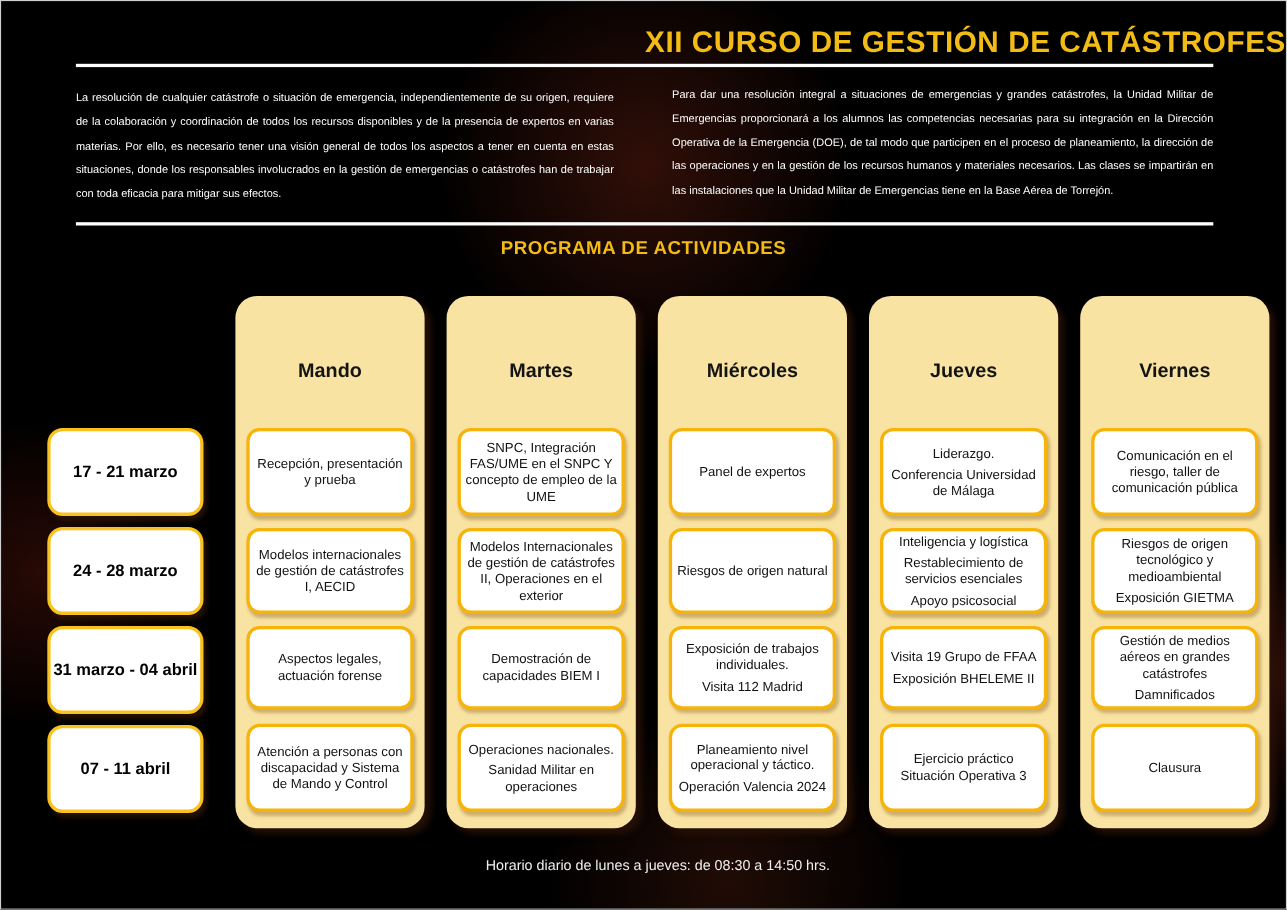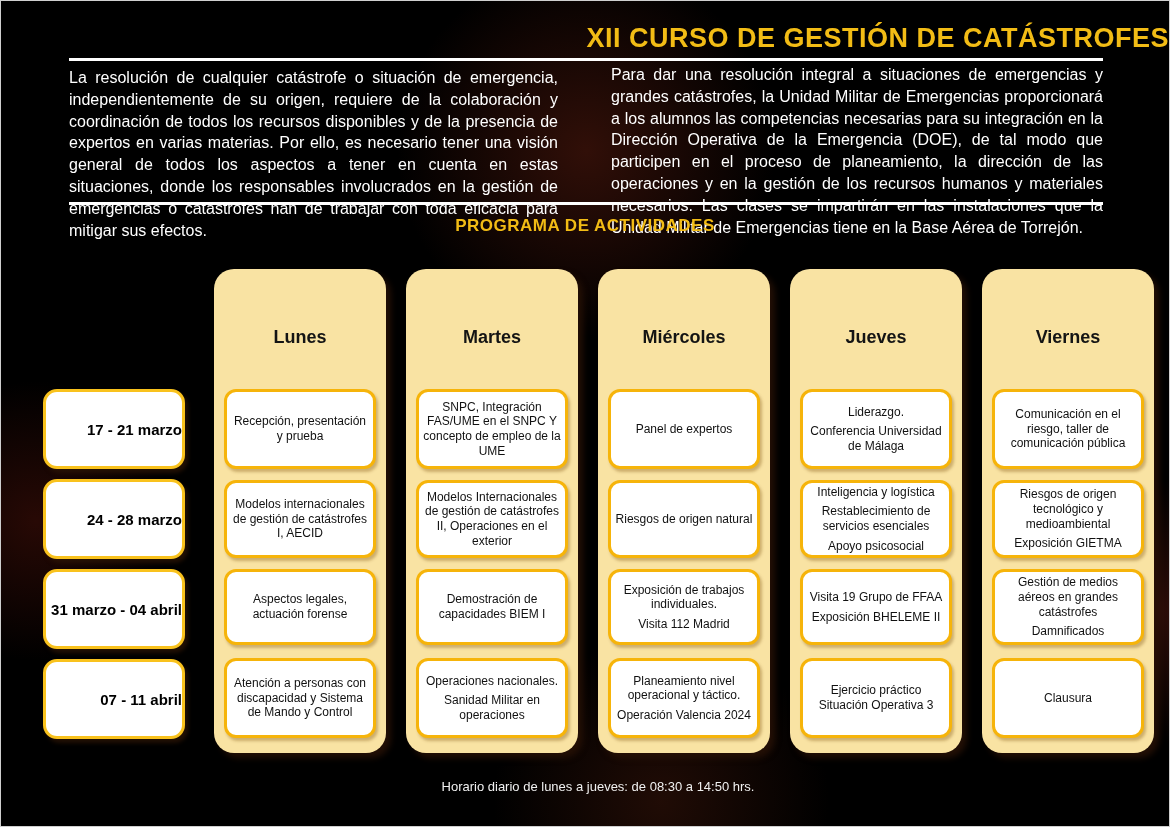--- a/index.html
+++ b/index.html
@@ -21,37 +21,38 @@
     position:absolute;top:22px;left:0;width:100%;
     text-align:right;font-size:27px;font-weight:bold;
     color:#F2BC15;letter-spacing:0.5px;
   }
   .divider{
     position:absolute;left:68px;width:1034px;height:3px;background:#fff;
   }
   .divider.top{top:57px;}
   .divider.bottom{top:201px;}
   .intro{
-    position:absolute;color:#fff;font-size:16px;line-height:21.8px;
+    position:absolute;color:#fff;font-size:10px;line-height:21.8px;
     text-align:justify;
+    margin-top:12px;
   }
   .intro.left{top:66px;left:68px;width:489px;}
   .intro.right{top:63px;left:610px;width:492px;}
   .section-title{
     position:absolute;top:215px;left:0;width:100%;
     text-align:center;font-size:17px;font-weight:bold;color:#F2BC15;
     letter-spacing:0.5px;
   }
   .week-rail{
     position:absolute;left:42px;top:388px;width:142px;
   }
   .week-box{
     box-sizing:border-box;height:80px;margin-bottom:10px;
     background:#fff;border:3px solid #F9C21D;border-radius:14px;
-    display:flex;align-items:center;justify-content:flex-end;
+    display:flex;align-items:center;justify-content:center;
     box-shadow:3px 4px 4px rgba(45,22,6,0.75);
   }
   .week-label{font-size:15px;font-weight:bold;color:#000;text-align:center;}
   .day-cols{
     position:absolute;left:213px;top:268px;width:940px;height:484px;
     display:flex;gap:20px;
   }
   .day-col{
     position:relative;flex:1 1 0;
     background:#F9E3A3;border-radius:20px;
@@ -107,21 +108,21 @@
       <div class="week-box">
         <div class="week-label">31 marzo - 04 abril</div>
       </div>
       <div class="week-box">
         <div class="week-label">07 - 11 abril</div>
       </div>
     </div>
 
   <div class="day-cols">
       <div class="day-col">
-        <div class="day-header">Lunes</div>
+        <div class="day-header">Mando</div>
         <div class="cell r0">
           <div class="cell-text">Recepción, presentación y prueba</div>
         </div>
         <div class="cell r1">
           <div class="cell-text">Modelos internacionales de gestión de catástrofes I, AECID</div>
         </div>
         <div class="cell r2">
           <div class="cell-text">Aspectos legales, actuación forense</div>
         </div>
         <div class="cell r3">

